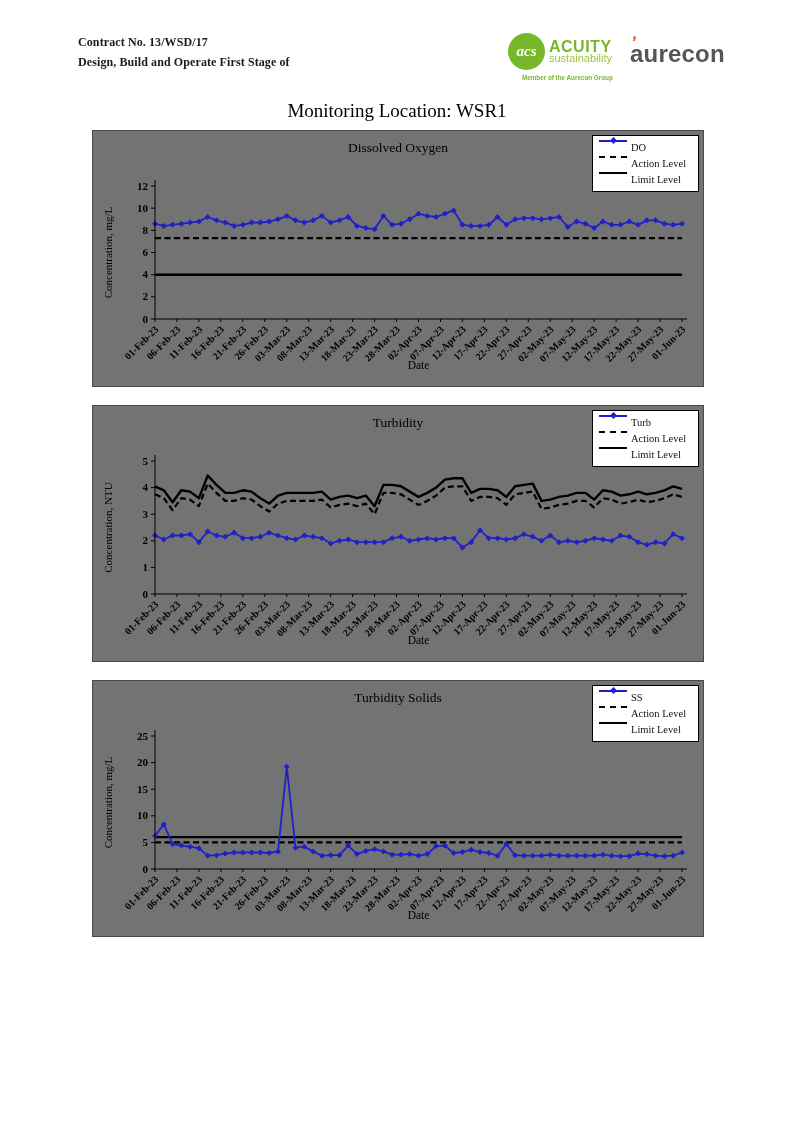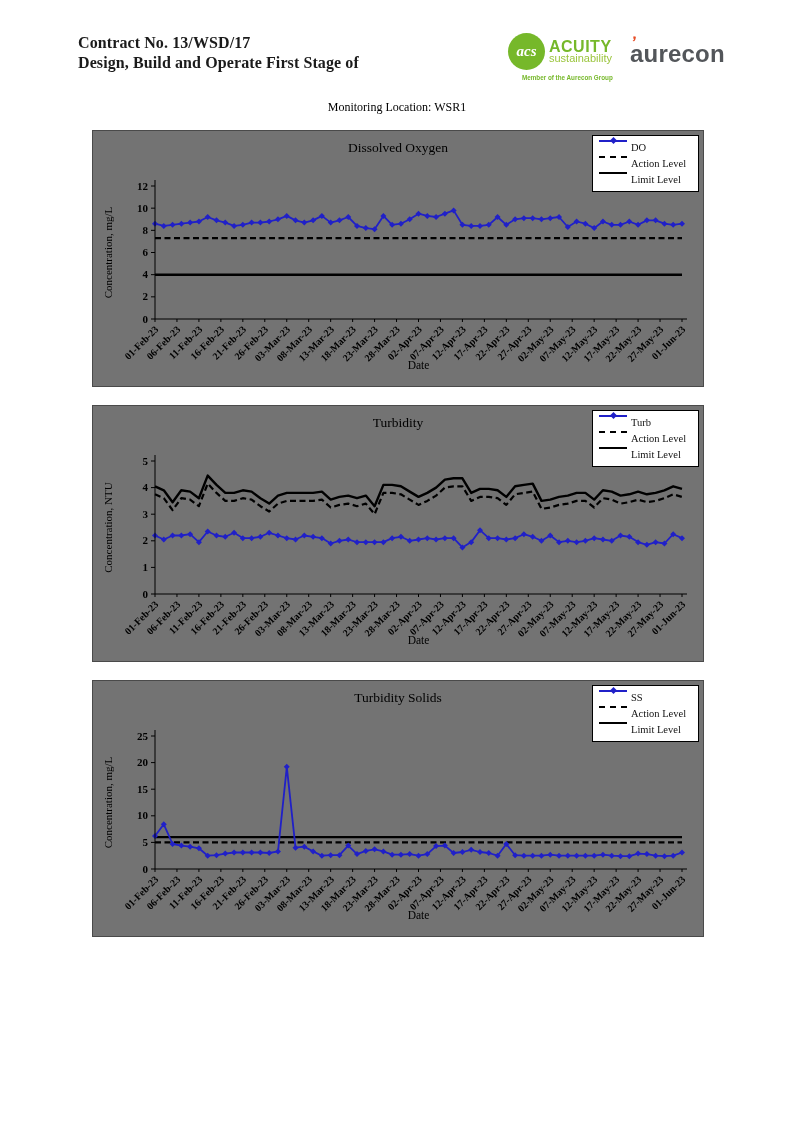--- a/index.html
+++ b/index.html
@@ -1,23 +1,23 @@
 <!DOCTYPE html>
 <html style="--acuity-green: #76B82A; --acuity-sub: #9BC53D; --aurecon-gray: #53565A; --aurecon-accent: #E74C25; --series-blue: #2020C8;"><head>
 <meta charset="utf-8">
 <style>
   html,body{margin:0;padding:0;background:#e8e8e8;}
   .page{position:relative;width:794px;height:1122px;background:#ffffff;margin:0 auto;
         font-family:"Liberation Serif","DejaVu Serif",serif;color:#111;overflow:hidden;}
 
   
-  .contract-block{position:absolute;left:78px;top:33px;font-size:16px;line-height:19.5px;
+  .contract-block{position:absolute;left:78px;top:33px;font-size:12px;line-height:19.5px;
         color:#1b1b1b;font-weight:600;letter-spacing:.1px;}
   .page-title{position:absolute;left:0;top:100px;width:100%;text-align:center;
-        font-size:12px;color:#000;}
+        font-size:19px;color:#000;}
 
   
   .logos{position:absolute;left:508px;top:33px;width:230px;height:58px;
         font-family:"Liberation Sans","DejaVu Sans",sans-serif;}
   .acuity{position:absolute;left:0;top:0;width:118px;}
   .acuity-top{display:flex;align-items:flex-start;}
   .acuity-circle{width:37px;height:37px;border-radius:50%;background:var(--acuity-green,#76B82A);
         color:#fff;display:flex;align-items:center;justify-content:center;
         font-style:italic;font-weight:bold;font-size:15px;font-family:"Liberation Serif",serif;}
   .acuity-words{margin-left:4px;padding-top:6px;}

